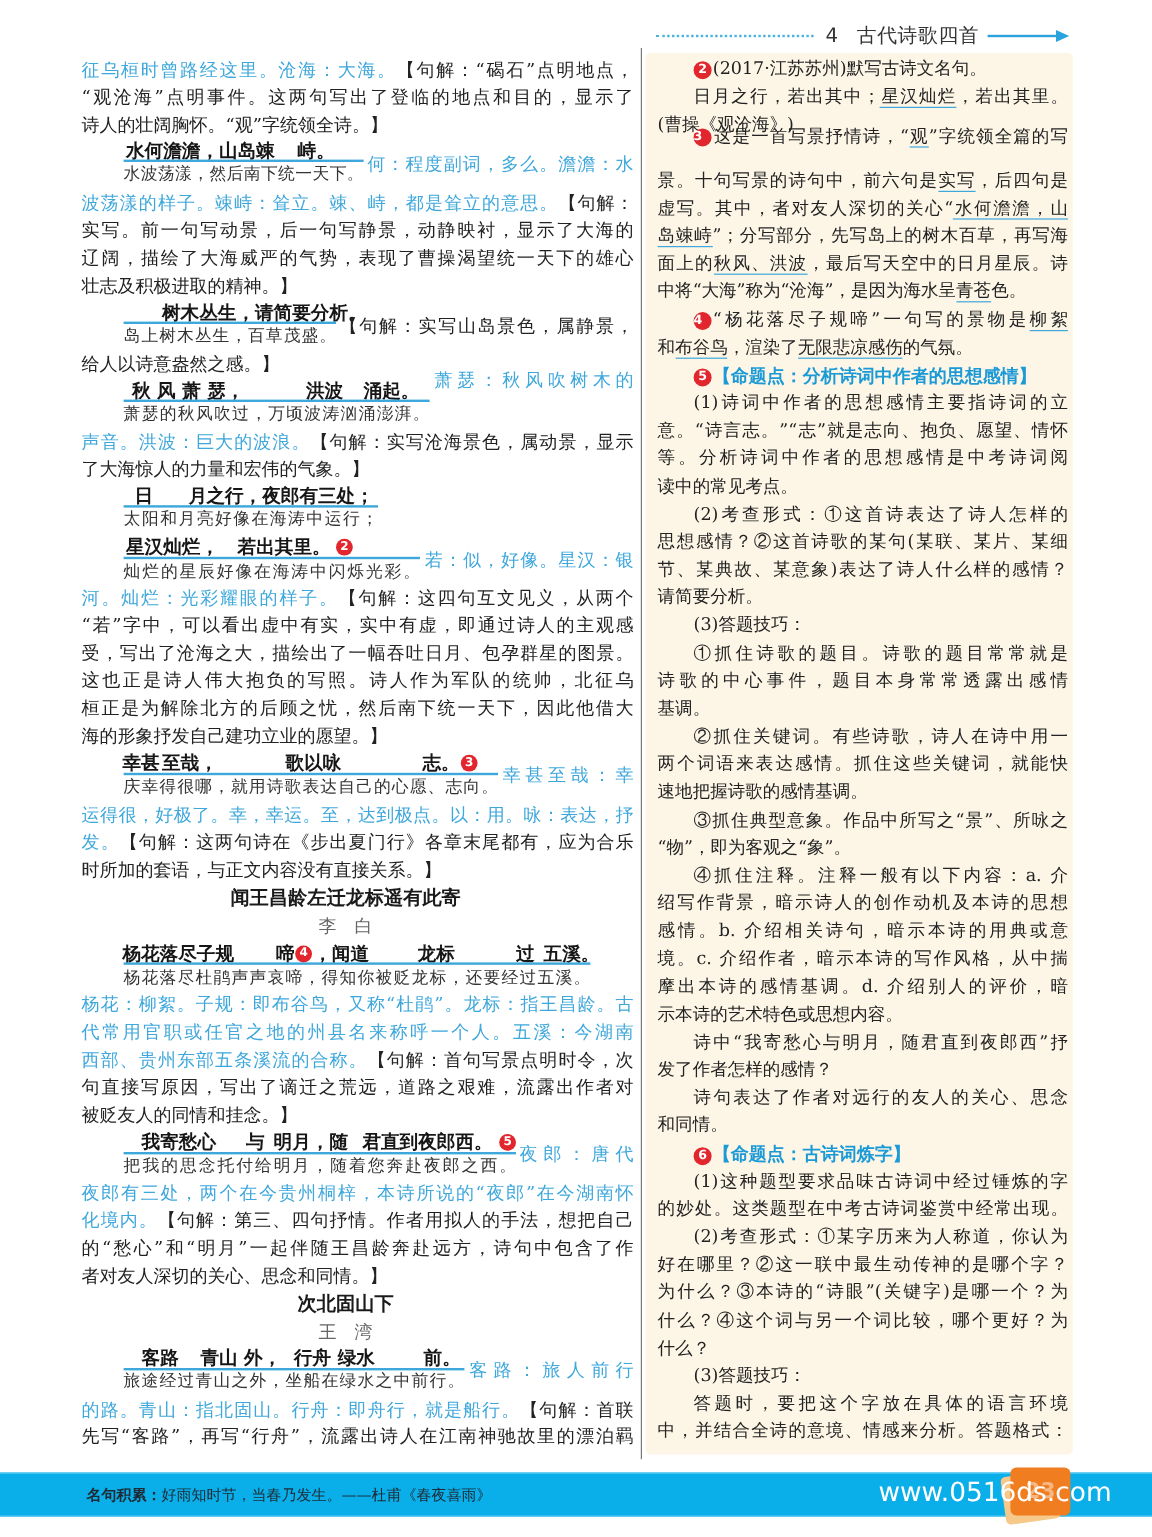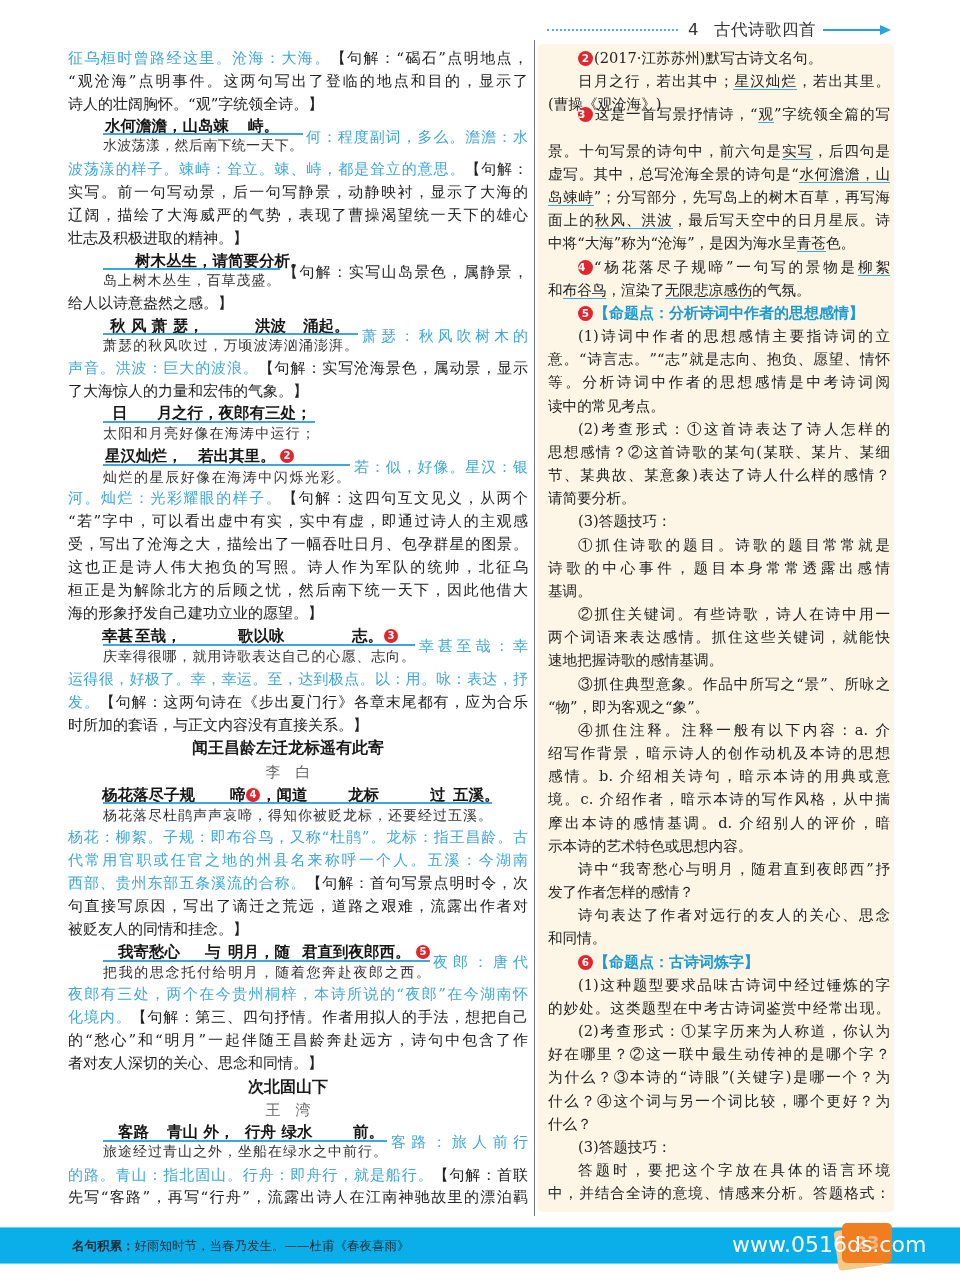--- a/index.html
+++ b/index.html
@@ -75,21 +75,21 @@
   </div>
 
   <div class="ln ll" style="top:293px">给人以诗意盎然之感。】</div>
 
   <div>
     <span class="verse" style="left:110px;top:316px">秋 风 萧 瑟，</span>
     <span class="verse" style="left:255px;top:316px">洪波</span>
     <span class="verse" style="left:303px;top:316px">涌起。</span>
     <div class="uline" style="top:333px;width:255px"></div>
     <div class="trans just" style="top:336px;width:255px">萧瑟的秋风吹过，万顷波涛汹涌澎湃。</div>
-    <div class="note blue just" style="left:362px;top:326px;width:166px">萧瑟：秋风吹树木的</div>
+    <div class="note blue just" style="left:362px;top:307px;width:166px">萧瑟：秋风吹树木的</div>
   </div>
 
   <div class="ln ll just" style="top:358px"><span class="blue">声音。洪波：巨大的波浪。</span><span>【句解：实写沧海景色，属动景，显示</span></div>
   <div class="ln ll" style="top:381px">了大海惊人的力量和宏伟的气象。】</div>
 
   <div>
     <span class="verse" style="left:112px;top:403px">日</span>
     <span class="verse" style="left:157px;top:403px">月</span>
     <span class="verse" style="left:172px;top:403px">之行，夜郎有三处；</span>
     <div class="uline" style="top:421px;width:212px"></div>
@@ -180,21 +180,21 @@
   <div class="ln ll just" style="top:1165px"><span class="blue">的路。青山：指北固山。行舟：即舟行，就是船行。</span><span>【句解：首联</span></div>
   <div class="ln ll just" style="top:1187px">先写“客路”，再写“行舟”，流露出诗人在江南神驰故里的漂泊羁</div>
 </div>
 
 <div>
   <div class="ln rl ind" style="top:48px"><span class="badge">2</span><span>(2017·江苏苏州)默写古诗文名句。</span></div>
   <div class="ln rl ind just" style="top:71px"><span>日月之行，若出其中；</span><span class="u">星汉灿烂</span><span>，若出其里。</span></div>
   <div class="ln rl" style="top:94px">(曹操《观沧海》)</div>
   <div class="ln rl ind just" style="top:104px"><span class="badge">3</span><span>这是一首写景抒情诗，“</span><span class="u">观</span><span>”字统领全篇的写</span></div>
   <div class="ln rl just" style="top:141px"><span>景。十句写景的诗句中，前六句是</span><span class="u">实写</span><span>，后四句是</span></div>
-  <div class="ln rl just" style="top:164px"><span>虚写。其中，总写沧海全景的诗句是“</span><span class="u">水何澹澹，山</span></div>
+  <div class="ln rl just" style="top:164px"><span>虚写。其中，者对友人深切的关心“</span><span class="u">水何澹澹，山</span></div>
   <div class="ln rl just" style="top:187px"><span class="u">岛竦峙</span><span>”；分写部分，先写岛上的树木百草，再写海</span></div>
   <div class="ln rl just" style="top:210px"><span>面上的</span><span class="u">秋风、洪波</span><span>，最后写天空中的日月星辰。诗</span></div>
   <div class="ln rl" style="top:233px"><span>中将“大海”称为“沧海”，是因为海水呈</span><span class="u">青苍</span><span>色。</span></div>
   <div class="ln rl ind just" style="top:257px"><span class="badge">4</span><span>“杨花落尽子规啼”一句写的景物是</span><span class="u">柳絮</span></div>
   <div class="ln rl" style="top:280px"><span>和</span><span class="u">布谷鸟</span><span>，渲染了</span><span class="u">无限悲凉感伤</span><span>的气氛。</span></div>
   <div class="ln rl ind" style="top:303px"><span class="badge">5</span><span class="heading">【命题点：分析诗词中作者的思想感情】</span></div>
   <div class="ln rl ind just" style="top:326px">(1)诗词中作者的思想感情主要指诗词的立</div>
   <div class="ln rl just" style="top:349px">意。“诗言志。”“志”就是志向、抱负、愿望、情怀</div>
   <div class="ln rl just" style="top:372px">等。分析诗词中作者的思想感情是中考诗词阅</div>
   <div class="ln rl" style="top:396px">读中的常见考点。</div>

